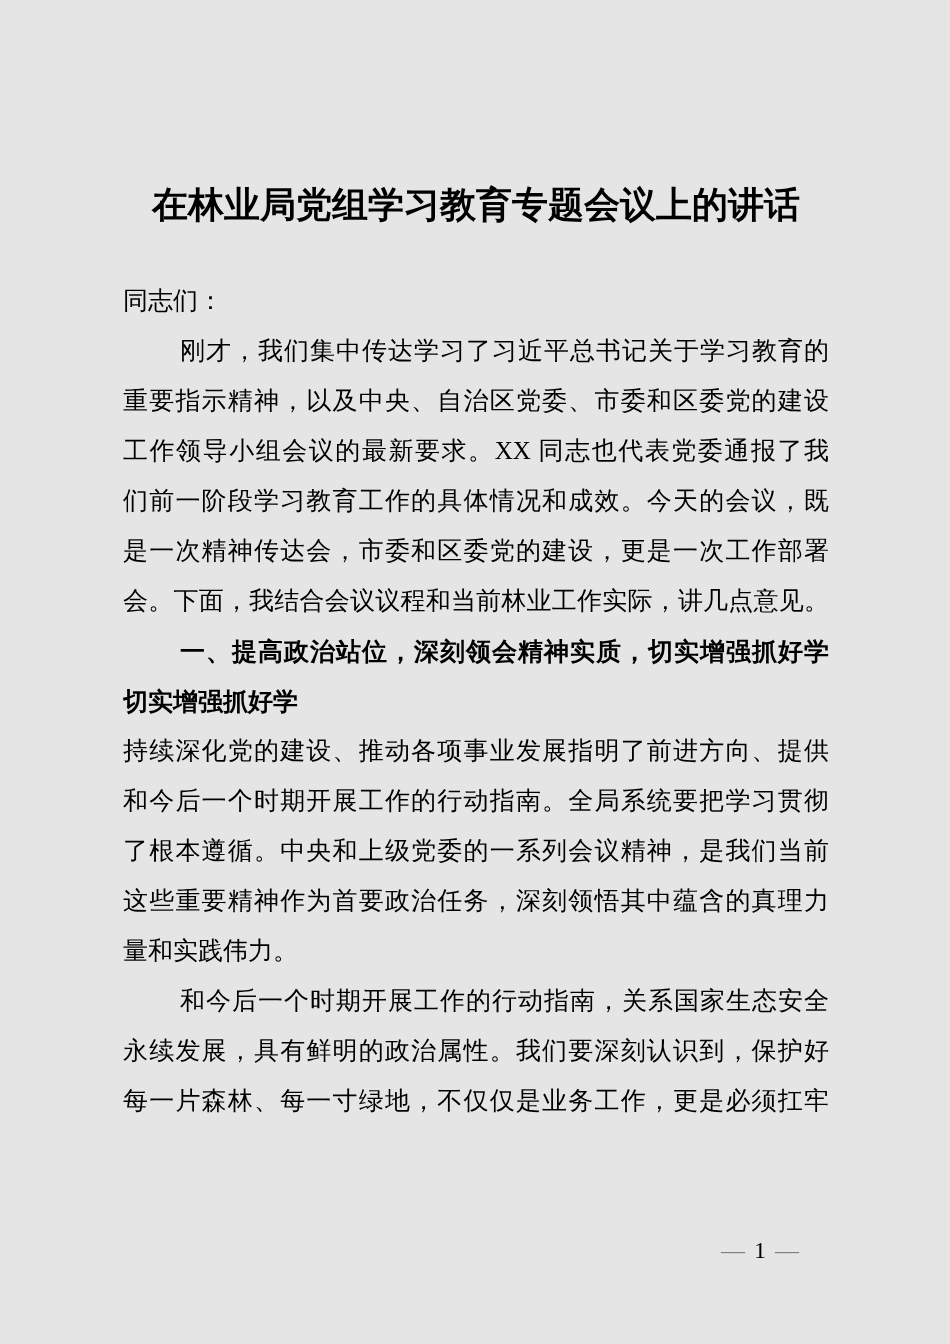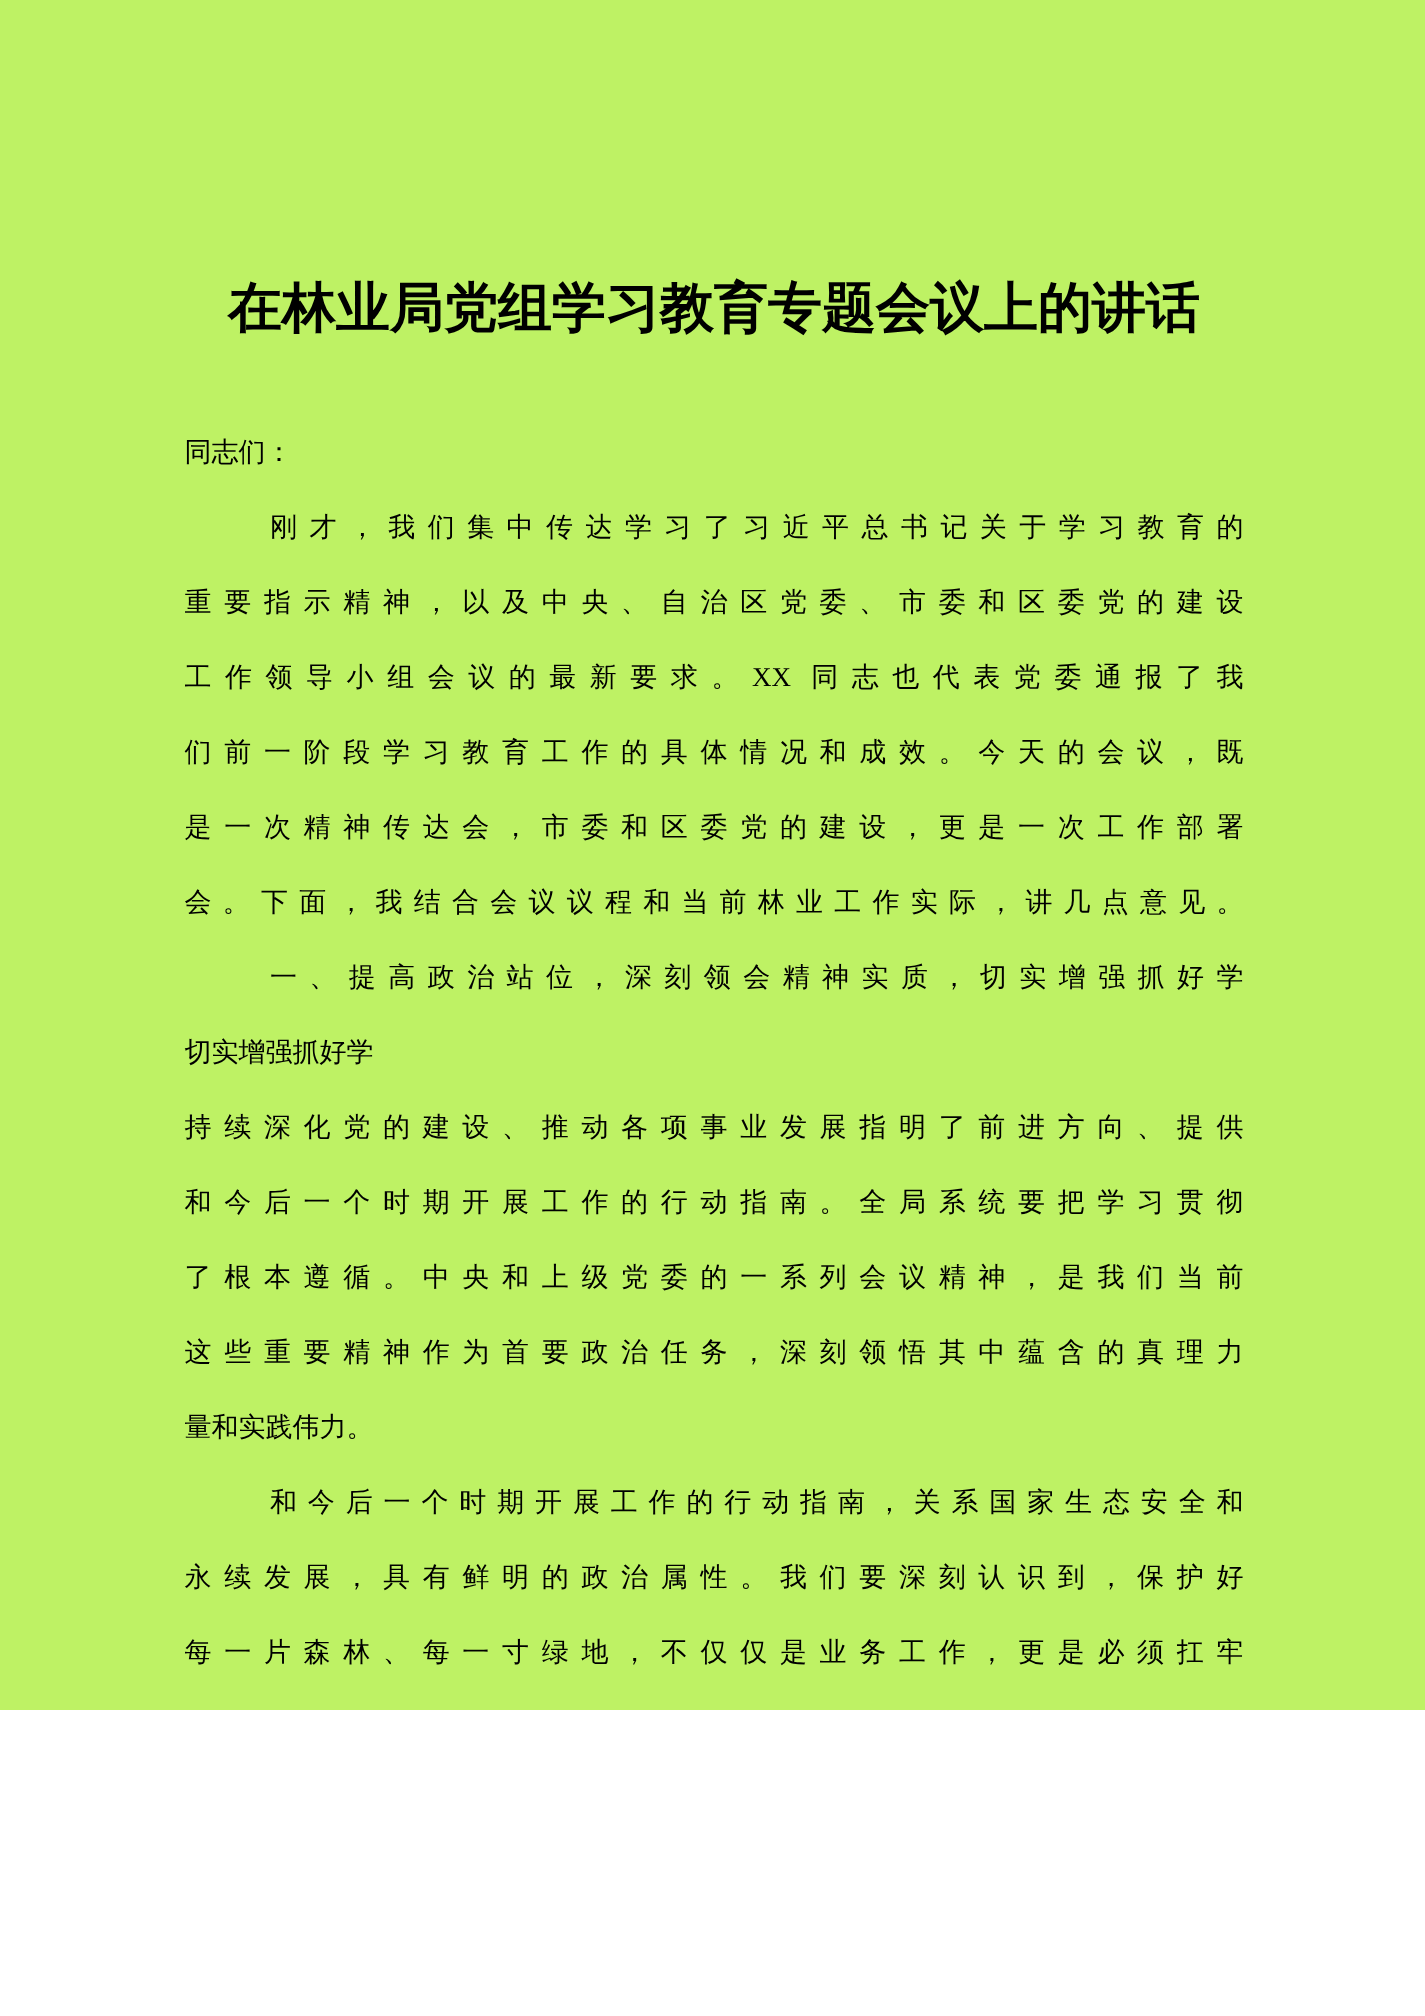--- a/index.html
+++ b/index.html
@@ -3,22 +3,22 @@
 <meta charset="utf-8">
 <style>
   html, body {
     margin: 0;
     padding: 0;
     background: #ffffff;
   }
   .page {
     position: relative;
     width: 950px;
-    height: 1140px;
-    background: #bef264;
+    height: 1344px;
+    background: #e5e5e5;
     overflow: hidden;
   }
   .doc-title {
     position: absolute;
     top: 183px;
     left: 123px;
     width: 706px;
     text-align: center;
     font-family: "Liberation Sans", sans-serif;
     font-weight: 700;
@@ -30,36 +30,36 @@
   .doc-body {
     position: absolute;
     top: 276px;
     left: 123px;
     width: 706px;
   }
   .line {
     height: 50px;
     line-height: 50px;
     font-family: "Liberation Serif", serif;
-    font-size: 18px;
+    font-size: 25px;
     color: #000000;
     text-align: justify;
     text-align-last: justify;
     overflow: hidden;
   }
   .line.nojust {
     text-align: left;
     text-align-last: left;
   }
   .line.indent {
     text-indent: 57px;
   }
   .line.bold {
     font-family: "Liberation Sans", sans-serif;
-    font-weight: 400;
+    font-weight: 700;
   }
   .page-number {
     position: absolute;
     top: 1236px;
     left: 610px;
     width: 300px;
     text-align: center;
     font-family: "Liberation Serif", serif;
     font-size: 24px;
     line-height: 28px;

